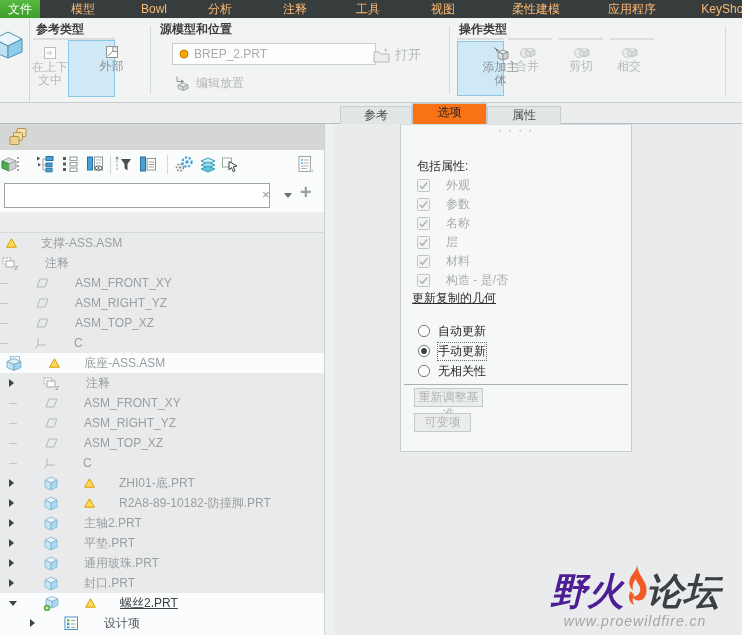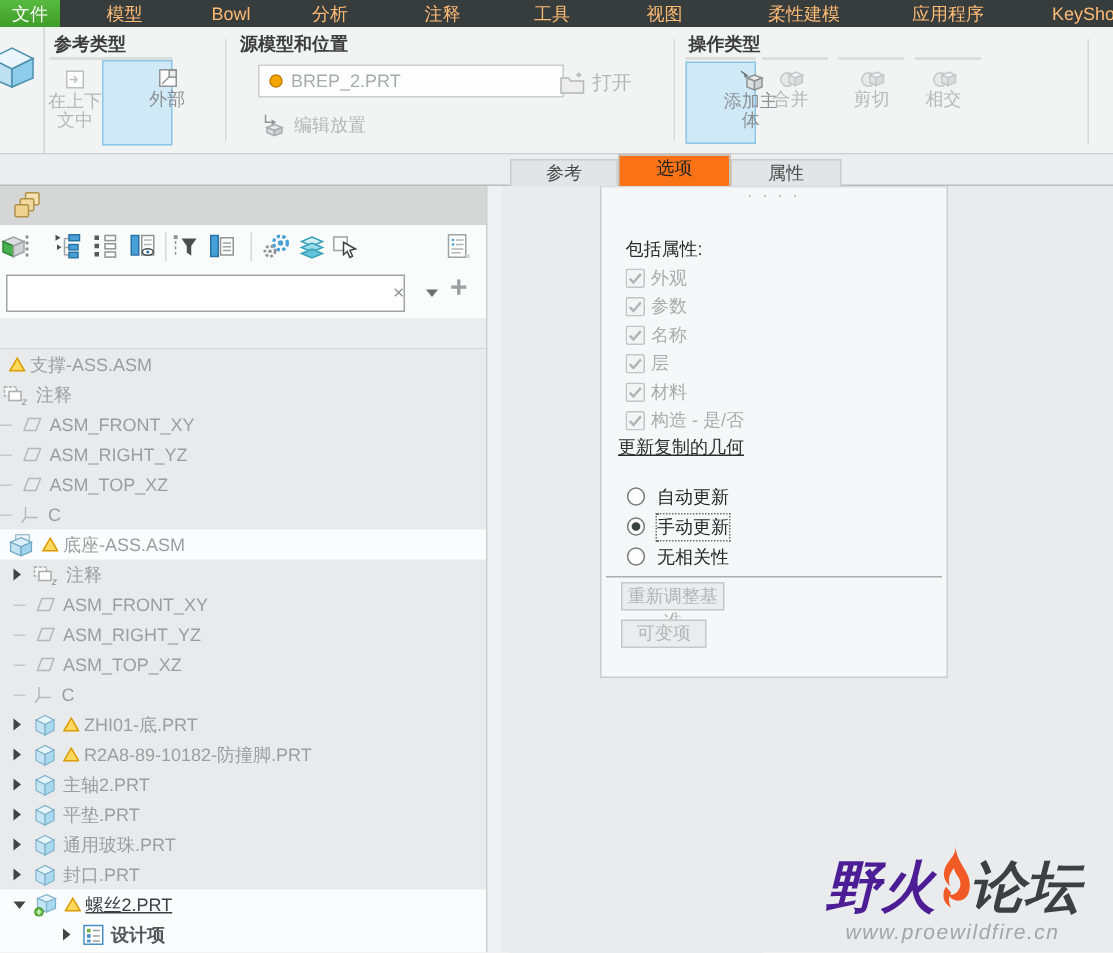--- a/index.html
+++ b/index.html
@@ -41,21 +41,21 @@
   .tsep{position:absolute;top:5px;width:1px;height:19px;background:#d5d8d8;}
   #searchrow{position:absolute;left:0;top:56px;width:324px;height:32px;background:#fafbfb;}
   #search-input{position:absolute;left:4px;top:3px;width:256px;height:23px;border:1px solid #9fa5a7;
     background:#fff;padding:0 4px;font:12px "Liberation Sans",sans-serif;box-sizing:content-box;}
   #search-clear{position:absolute;left:262px;top:7px;color:#8f9495;font-size:13px;line-height:16px;cursor:default;}
   #search-caret{position:absolute;left:284px;top:13px;width:0;height:0;border-left:4px solid transparent;
     border-right:4px solid transparent;border-top:5px solid #6b7071;cursor:default;}
   #search-plus{position:absolute;left:300px;top:1px;font-size:20px;font-weight:bold;color:#9aa0a1;cursor:default;}
   #treegap{position:absolute;left:0;top:88px;width:324px;height:21px;background:#ecedee;border-bottom:1px solid #d6d9d9;box-sizing:border-box;}
   #treerows{position:absolute;left:0;top:109px;width:324px;}
-  .trow{height:20px;display:flex;align-items:center;color:#9b9ea0;white-space:nowrap;box-sizing:border-box;cursor:default;}
+  .trow{height:20px;display:flex;align-items:center;color:#9b9ea0;white-space:nowrap;box-sizing:border-box;cursor:default;gap:21px;}
   .trow.band{background:#e9eaeb;}
   .caret{width:13px;flex:0 0 13px;display:flex;align-items:center;}
   .caret i{display:block;width:0;height:0;}
   .caret.collapsed i{border-top:4px solid transparent;border-bottom:4px solid transparent;border-left:5px solid #3f4445;}
   .caret.expanded i{border-left:4px solid transparent;border-right:4px solid transparent;border-top:5px solid #3f4445;}
   .tdash{width:13px;flex:0 0 13px;}
   .tdash i{display:block;width:8px;border-top:1px solid #c5c8c8;}
   .tico{margin-right:4px;flex:0 0 auto;}
   .twarn{margin-right:3px;flex:0 0 auto;}
   .tlabel{font-size:12px;}
@@ -63,21 +63,21 @@
   .tlabel.dark{color:#53575a;}
   #scrollstrip{position:absolute;left:324px;top:0;width:10px;height:511px;background:#eff0f1;
     border-left:1px solid #ced1d1;box-sizing:border-box;}
   
   #opanel{position:absolute;left:400px;top:0;width:232px;height:328px;background:#f6f7f8;
     border:1px solid #c8cccd;border-top-color:#dadddd;box-sizing:border-box;z-index:2;}
   #ohandle{position:absolute;left:0;top:1px;width:100%;text-align:center;color:#95999a;
     font-size:10px;letter-spacing:2px;line-height:10px;cursor:default;}
   #inc-label{position:absolute;left:16px;top:33px;color:#2d2d2d;}
   #chklist{position:absolute;left:16px;top:51px;}
-  .chk-row{height:19px;display:flex;align-items:center;gap:4px;color:#a9acad;}
+  .chk-row{height:19px;display:flex;align-items:center;gap:16px;color:#a9acad;}
   #upd-label{position:absolute;left:11px;top:165px;color:#2d2d2d;text-decoration:underline;}
   #radlist{position:absolute;left:16px;top:196px;}
   .rad-row{height:20px;display:flex;align-items:center;gap:7px;color:#252525;}
   .rad-row .focusbox{outline:1px dotted #6a6f70;}
   #odivider{position:absolute;left:3px;right:3px;top:259px;height:1px;background:#abafaf;}
   .obtn{position:absolute;left:13px;height:19px;background:#ebeced;border:1px solid #c6c9c9;
     color:#b2b5b5;text-align:center;line-height:17px;box-sizing:border-box;cursor:default;}
   
   #watermark{position:absolute;right:2px;bottom:6px;width:210px;text-align:center;font-style:italic;}
   #wmrow{display:flex;align-items:flex-end;justify-content:center;}
@@ -556,21 +556,21 @@
                 <path d="M4 11.2 v3.6 M2.2 13 h3.6" stroke="#e9f7e2" stroke-width="0.8"></path>
               </svg>
             </span>
             <span class="twarn">
               <svg width="11" height="10" viewBox="0 0 11 10">
                 <polygon points="5.5,0.8 10.4,9.2 0.6,9.2" fill="#ffd95e" stroke="#dc9b00"></polygon>
               </svg>
             </span>
             <span class="tlabel under">螺丝2.PRT</span>
           </div>
-          <div class="trow" style="padding-left: 42px; font-weight: bold;">
+          <div class="trow" style="padding-left: 30px;">
             <span class="caret collapsed">
               <i></i>
             </span>
             <span class="tico">
               <svg width="15" height="15" viewBox="0 0 15 15">
                 <rect x="1" y="1" width="12.5" height="12.5" fill="#fdfdfd" stroke="#4a8fc2"></rect>
                 <rect x="3" y="3.2" width="2.4" height="2.4" fill="#77b043"></rect>
                 <rect x="3" y="6.8" width="2.4" height="2.4" fill="#4a8fc2"></rect>
                 <rect x="3" y="10.4" width="2.4" height="1.8" fill="#4a8fc2"></rect>
                 <path d="M7 4.4 h4.5 M7 8 h4.5 M7 11.3 h4.5" stroke="#9aa0a1"></path>

